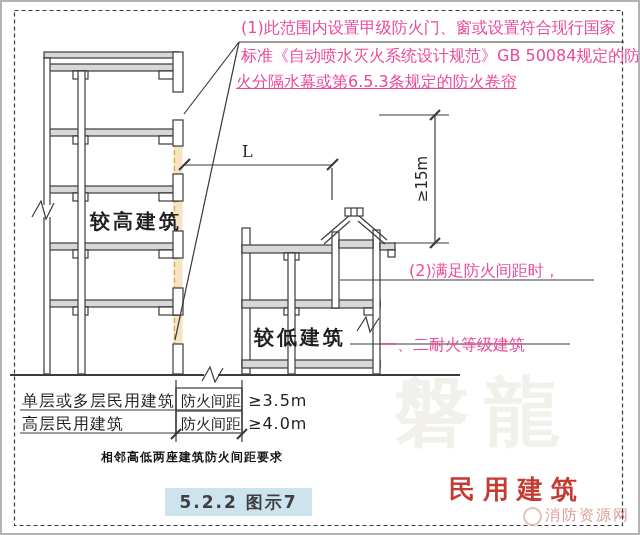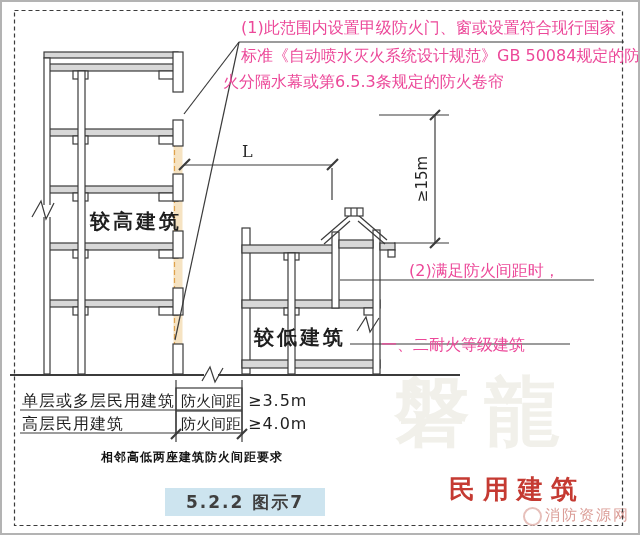--- a/index.html
+++ b/index.html
@@ -10,21 +10,21 @@
   .t{color:#2e2e2e;z-index:3;}
   svg.linework{position:absolute;left:0;top:0;z-index:2;}
   .note{font-size:16px;line-height:20px;color:#ec4899;}
   .bldg-label{font-size:20px;font-weight:bold;letter-spacing:3px;color:#1f1f1f;}
   .dim-label{font-size:16px;color:#262626;font-family:"DejaVu Serif",serif;}
   .height-label{font-size:15px;color:#262626;transform:rotate(-90deg);transform-origin:center;
         width:56px;text-align:center;}
   .tbl-text{font-size:16px;color:#1f1f1f;letter-spacing:1px;text-align:right;}
   .box-text{font-size:15px;color:#1f1f1f;}
   .caption{font-size:12px;font-weight:bold;letter-spacing:1px;color:#111;}
-  .figref{width:160px;height:28px;background:#cde4ef;display:flex;align-items:center;
+  .figref{width:147px;height:28px;background:#cde4ef;display:flex;align-items:center;
         justify-content:center;font-size:17px;font-weight:bold;color:#3f3f3f;letter-spacing:2px;}
   .category{font-size:26px;font-weight:bold;color:#c53a32;letter-spacing:8px;
         font-family:"DejaVu Serif",serif;}
   .site{font-size:15px;color:#db9d97;letter-spacing:2px;}
   .logo{width:15px;height:15px;border:2px solid #e7c0bb;border-radius:50%;}
   .watermark{font-size:76px;font-weight:bold;color:#f1f0ea;letter-spacing:14px;
         font-family:"DejaVu Serif",serif;z-index:1;}
 </style>
 </head>
 <body>
@@ -141,21 +141,21 @@
         <line x1="18" y1="408" x2="174" y2="408"></line>
         <line x1="18" y1="431" x2="174" y2="431"></line>
         <line x1="169" y1="437" x2="179" y2="427" stroke-width="2.2"></line>
         <line x1="235" y1="437" x2="245" y2="427" stroke-width="2.2"></line>
       </g>
     </g>
   </svg>
 
   <div class="abs t note" style="left:239px;top:16px;">(1)此范围内设置甲级防火门、窗或设置符合现行国家</div>
   <div class="abs t note" style="left:239px;top:44px;">标准《自动喷水灭火系统设计规范》GB 50084规定的防</div>
-  <div class="abs t note" style="left:221px;top:70px;">火分隔水幕或第6.5.3条规定的防火卷帘</div>
+  <div class="abs t note" style="left:234px;top:70px;text-decoration:underline;">火分隔水幕或第6.5.3条规定的防火卷帘</div>
 
   <div class="abs t note" style="left:407px;top:259px;">(2)满足防火间距时，</div>
 
   <div class="abs t note" style="left:379px;top:318px;margin-top:15px;">一、二耐火等级建筑</div>
 
   <div class="abs t dim-label" style="left:240px;top:140px;">L</div>
   <div class="abs t height-label" style="left:392px;top:168px;">≥15m</div>
 
   <div class="abs t bldg-label" style="left:88px;top:206px;">较高建筑</div>
   <div class="abs t bldg-label" style="left:252px;top:322px;">较低建筑</div>

